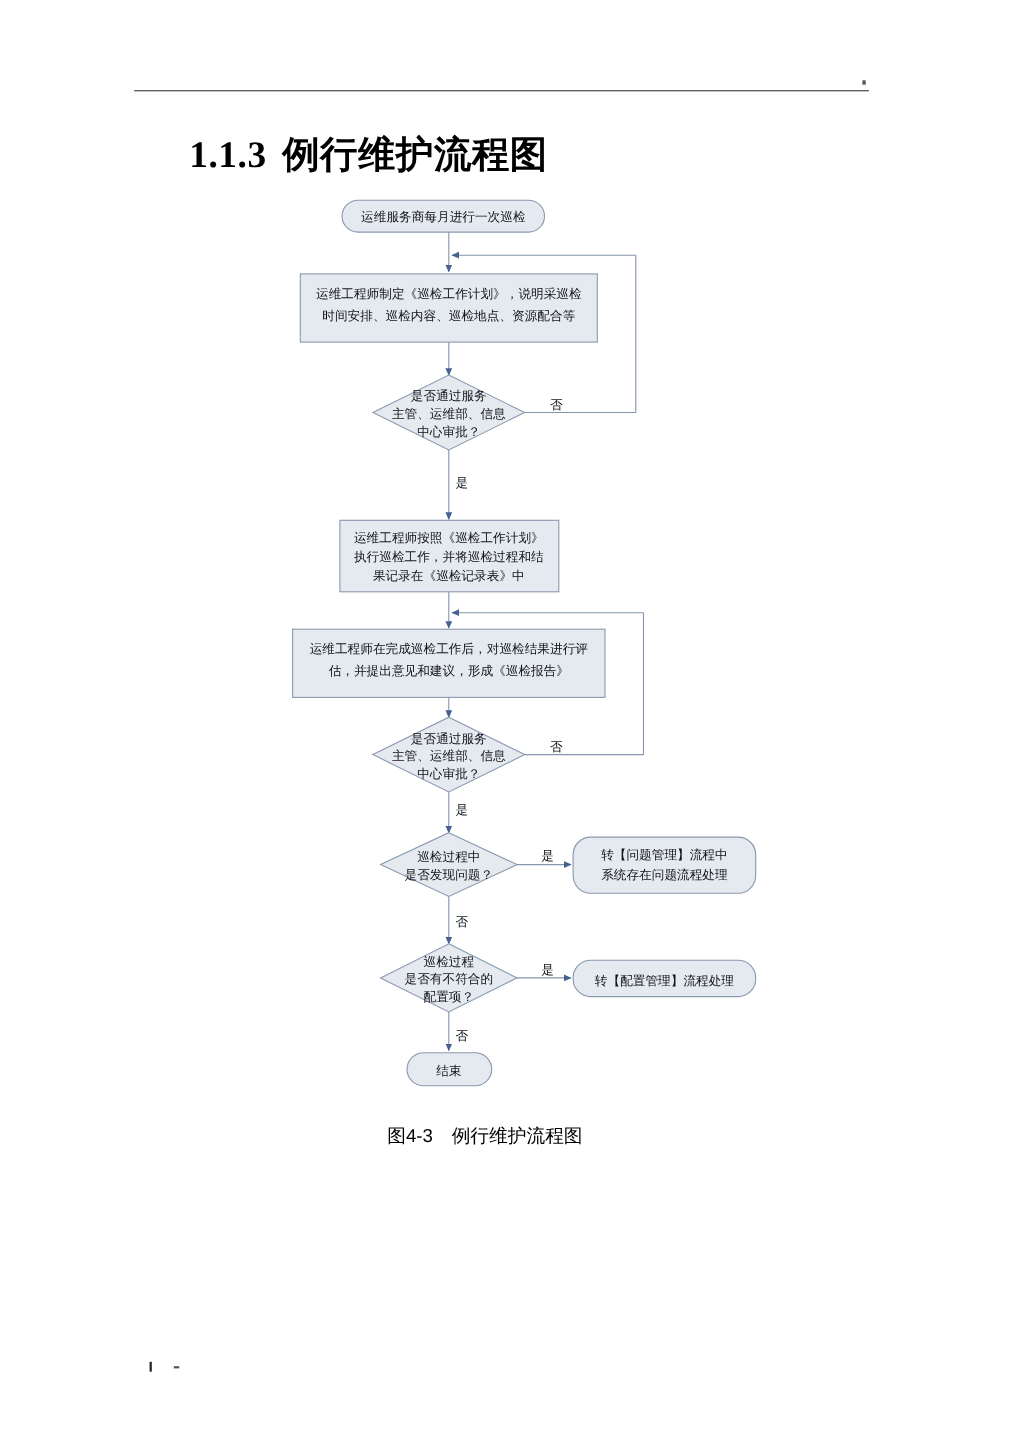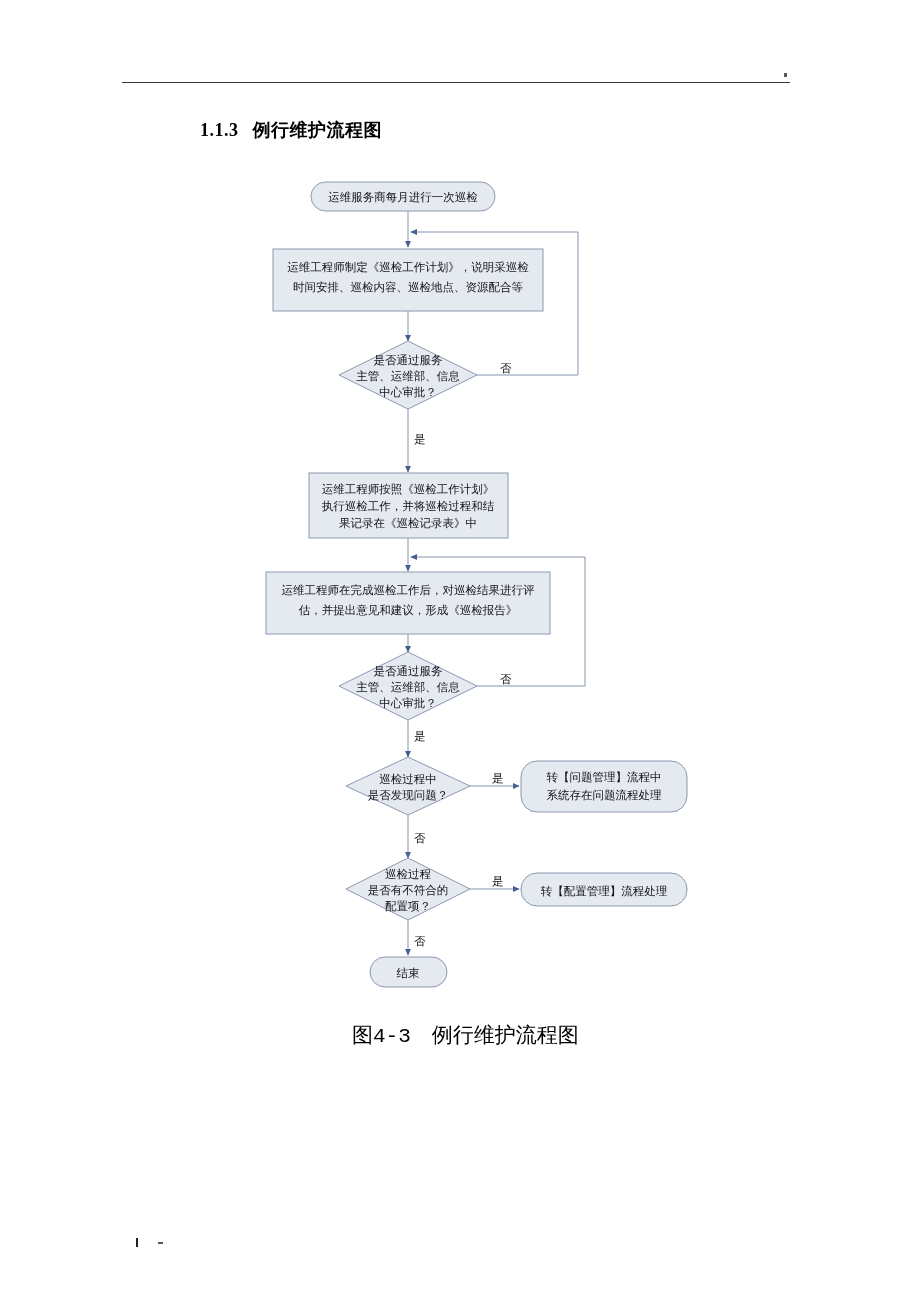--- a/index.html
+++ b/index.html
@@ -37,26 +37,25 @@
     top: 73px;
     width: 3px;
     height: 4px;
     background: #555;
   }
   
   .heading {
     position: absolute;
     left: 172px;
     top: 118px;
-    font-size: 18px;
+    font-size: 34px;
     font-weight: bold;
     letter-spacing: 0.5px;
     white-space: pre;
     font-family: "Liberation Serif", "DejaVu Serif", serif;
-    margin-left: 28px;
   }
   .heading .num { margin-right: 14px; }
   
   .flow {
     position: absolute;
     left: 0;
     top: 0;
     width: 920px;
     height: 1302px;
   }
@@ -68,23 +67,23 @@
   .edge-label {
     font-family: "DejaVu Sans", "Liberation Sans", sans-serif;
     font-size: 11.5px;
     fill: #10131a;
   }
   
   .caption {
     position: absolute;
     left: 352px;
     top: 1021px;
-    font-size: 21px;
+    font-size: 17px;
     white-space: pre;
-    font-family: Liberation Mono, monospace;
+    font-family: Liberation Sans, sans-serif;
   }
   
   .footer-marks {
     position: absolute;
     left: 136px;
     top: 1238px;
     width: 30px;
     height: 10px;
   }
   .footer-marks .m1 {

